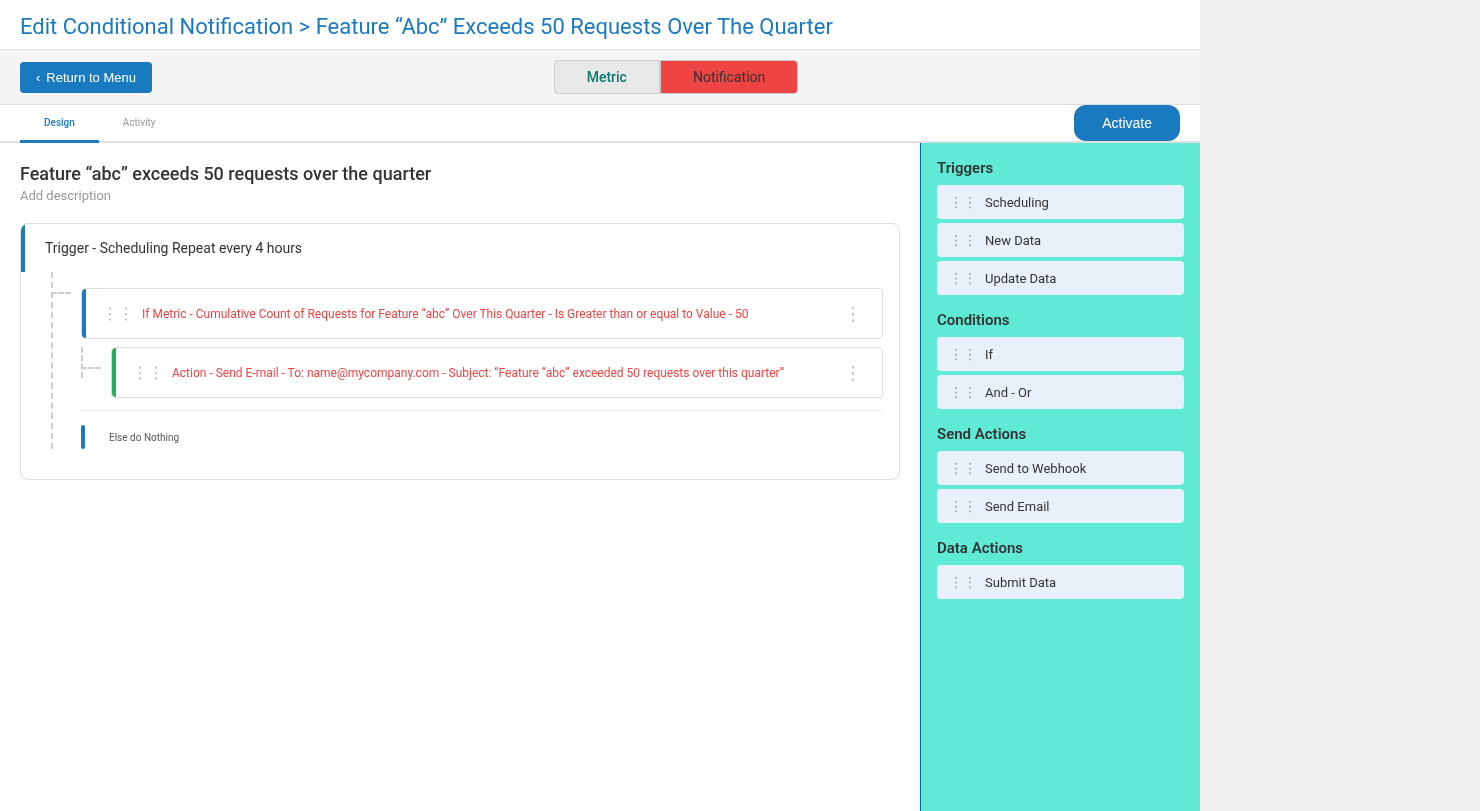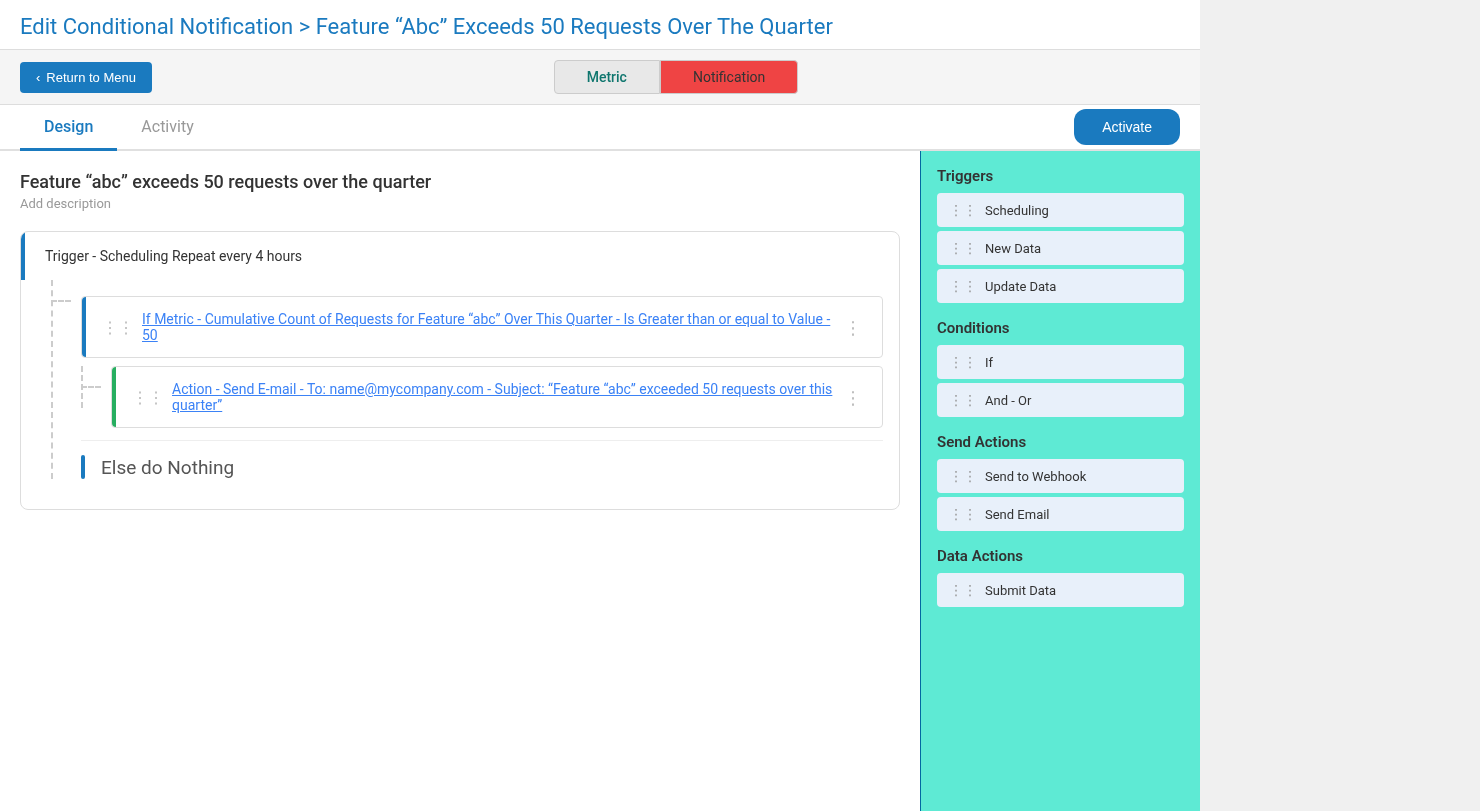--- a/index.html
+++ b/index.html
@@ -16,48 +16,48 @@
     .return-btn { background: #1a7abf; color: #fff; border: none; padding: 8px 16px; border-radius: 4px; cursor: pointer; font-size: 13px; display: flex; align-items: center; gap: 6px; white-space: nowrap; }
 
     .tab-group { display: flex; margin-left: auto; margin-right: auto; }
     .tab-main { padding: 8px 32px; border: 1px solid #ccc; cursor: pointer; font-size: 14px; background: #e0e0e0; color: #444; }
     .tab-main.active { background: #e8e8e8; color: #0f766e; font-weight: 500; }
     .tab-main:first-child { border-radius: 4px 0 0 4px; }
     .tab-main:last-child { border-radius: 0 4px 4px 0; background: #ef4444; color: #333; }
 
     
     .sub-tab-bar { display: flex; align-items: center; padding: 0 20px; border-bottom: 2px solid #e0e0e0; background: #fff; }
-    .sub-tab { padding: 12px 24px; cursor: pointer; font-size: 16px; color: #999; border-bottom: 3px solid transparent; margin-bottom: -2px; }
+    .sub-tab { padding: 12px 24px; cursor: pointer; font-size: 10px; color: #999; border-bottom: 3px solid transparent; margin-bottom: -2px; }
     .sub-tab.active { color: #1a7abf; border-bottom: 3px solid #1a7abf; font-weight: 500; }
     .activate-btn { margin-left: auto; background: #1a7abf; color: #fff; border: none; padding: 10px 28px; border-radius: 12px; cursor: pointer; font-size: 14px; font-weight: 500; }
 
     
     .main-content { display: flex; flex: 1; }
 
     
     .canvas-area { flex: 1; padding: 20px; }
 
     .notification-title { font-size: 18px; font-weight: 500; color: #333; margin-bottom: 4px; }
     .notification-desc { font-size: 13px; color: #999; margin-bottom: 20px; cursor: pointer; }
 
     .trigger-block { display: flex; align-items: center; padding: 16px 20px; border-left: 4px solid #1a7abf; }
     .trigger-text { font-size: 14px; color: #333; }
 
     .condition-block { display: flex; align-items: center; padding: 14px 16px; border: 1px solid #ddd; border-radius: 4px; margin: 8px 0 8px 0; background: #fff; position: relative; }
     .condition-block .left-bar { width: 4px; background: #1a7abf; position: absolute; left: 0; top: 0; bottom: 0; border-radius: 4px 0 0 4px; }
     .drag-handle { color: #bbb; margin-right: 8px; font-size: 16px; cursor: grab; }
-    .condition-text { flex: 1; font-size: 14px; color: #3b82f6; text-decoration: underline; }
+    .condition-text { flex: 1; font-size: 12px; color: #ef4444; }
     .more-icon { color: #bbb; font-size: 18px; cursor: pointer; padding: 0 4px; }
 
     .action-block { display: flex; align-items: center; padding: 14px 16px; border: 1px solid #ddd; border-radius: 4px; margin: 8px 0; background: #fff; position: relative; }
     .action-block .left-bar { width: 4px; background: #27ae60; position: absolute; left: 0; top: 0; bottom: 0; border-radius: 4px 0 0 4px; }
 
     .else-block { display: flex; align-items: center; padding: 14px 20px; border-top: 1px solid #eee; }
     .else-bar { width: 4px; background: #1a7abf; height: 24px; margin-right: 16px; border-radius: 2px; }
-    .else-text { font-size: 19px; color: #555; }
+    .else-text { font-size: 10px; color: #555; margin-left: 8px; }
 
     
     .sidebar { width: 280px; padding: 16px; border-left: 1px solid #0369a1; background: #5eead4; }
     .sidebar-section-title { font-size: 15px; font-weight: 600; color: #333; margin-bottom: 8px; margin-top: 16px; }
     .sidebar-section-title:first-child { margin-top: 0; }
     .sidebar-item { display: flex; align-items: center; padding: 9px 12px; background: #e8f0fa; border-radius: 4px; margin-bottom: 4px; cursor: grab; font-size: 13px; color: #333; }
     .sidebar-drag-icon { color: #999; margin-right: 8px; font-size: 14px; }
 
     .flow-outer { border: 1px solid #ddd; border-radius: 8px; overflow: hidden; }
   </style>

